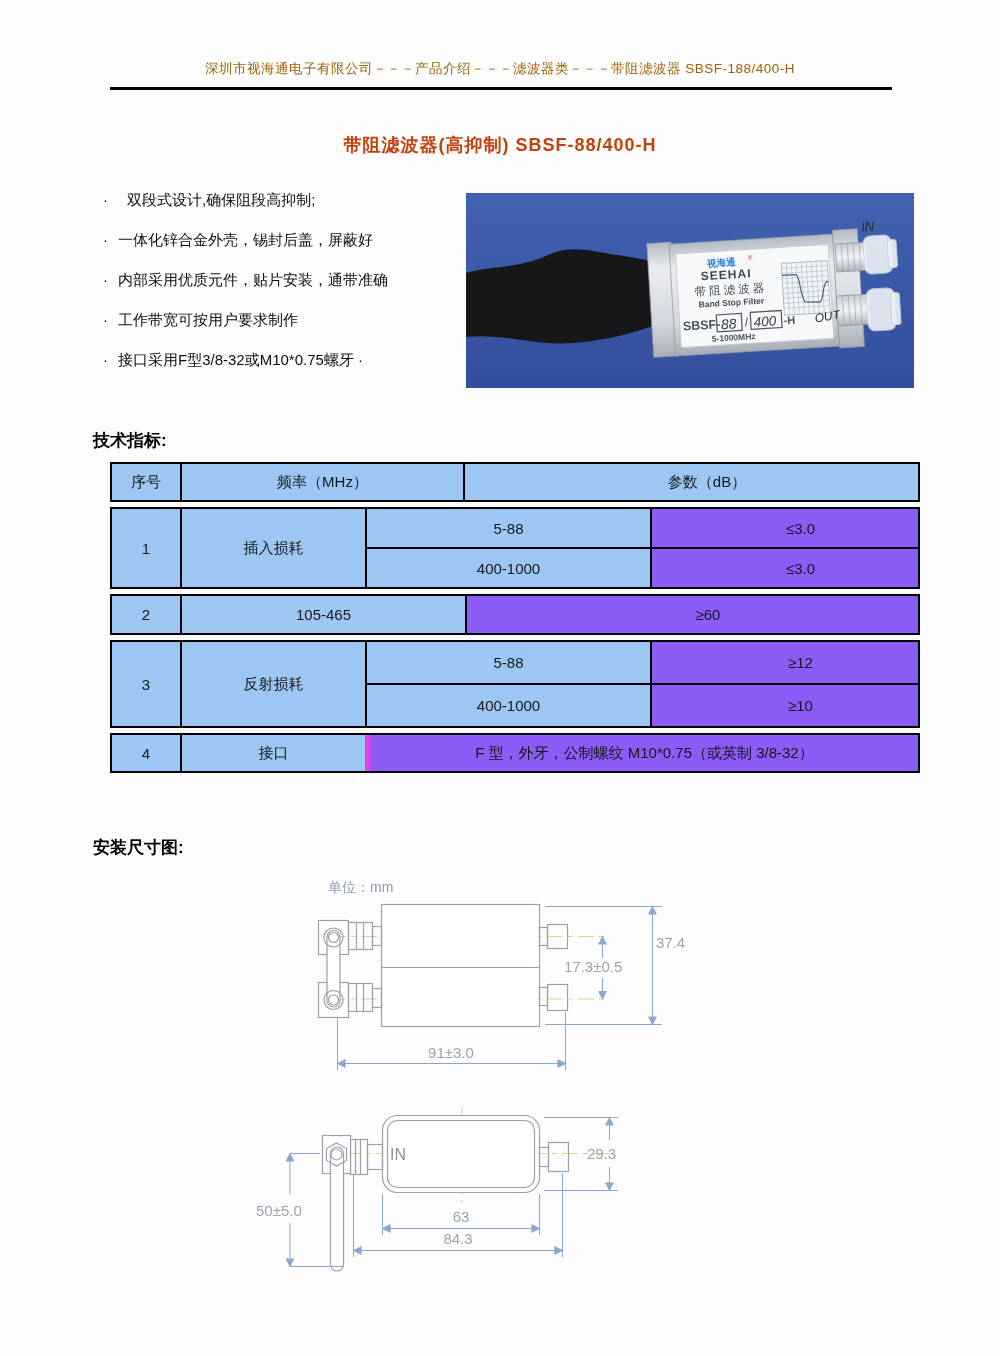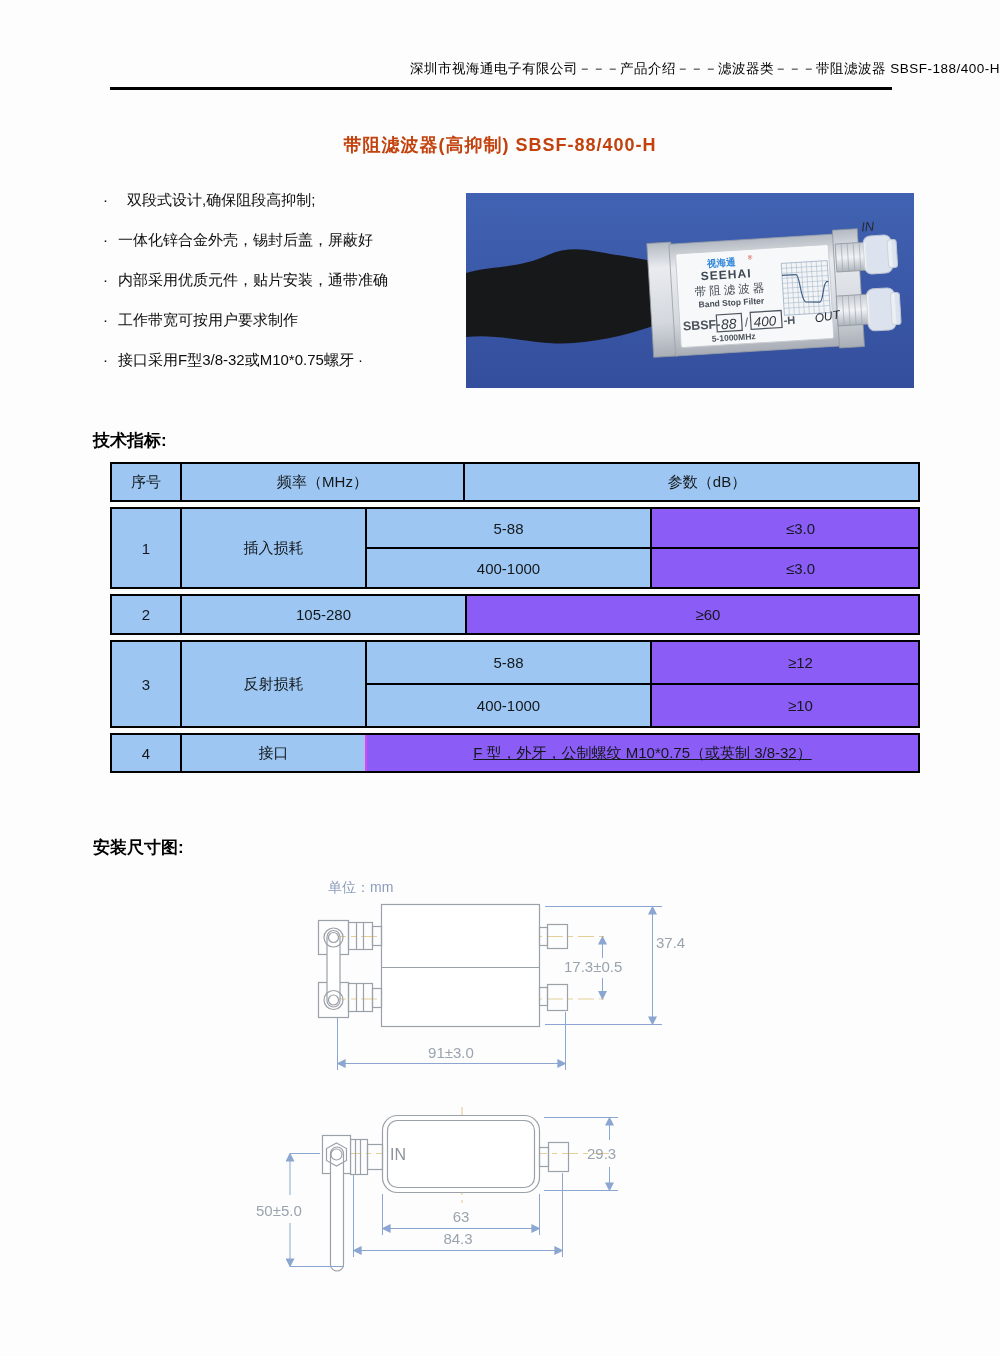--- a/index.html
+++ b/index.html
@@ -2,21 +2,21 @@
 <html><head>
 <meta charset="utf-8">
 <style>
   html,body { margin:0; padding:0; background:#ffffff; }
   .page {
     position:relative; width:1000px; height:1356px; overflow:hidden;
     background:#fdfdfd; font-family:"Liberation Sans", sans-serif; color:#111;
   }
   .doc-header {
     position:absolute; top:60px; left:0; width:100%;
-    text-align:right; font-size:13.5px; letter-spacing:0.5px; color:#000000;
+    text-align:center; font-size:13.5px; letter-spacing:0.5px; color:#a16207;
   }
   .header-rule { position:absolute; top:87px; left:110px; width:782px; height:3px; background:#000; }
   .doc-title {
     position:absolute; top:133px; left:0; width:100%; text-align:center;
     font-size:18px; font-weight:bold; letter-spacing:1px; color:#c2410c;
   }
   .features { position:absolute; top:190px; left:103px; width:372px; }
   .feature { display:flex; font-size:15px; line-height:19px; margin-bottom:21px; color:#0d0d0d; }
   .feature .bullet { width:15px; flex:0 0 15px; }
   .feature.first .txt { padding-left:9px; }
@@ -179,21 +179,21 @@
           <div class="c c3">400-1000</div>
           <div class="c c4 white">≤3.0</div>
         </div>
       </div>
     </div>
 
     <div class="t-group g-single">
       <div class="c c1">2</div>
       <div class="subcol">
         <div class="subrow">
-          <div class="c c3">105-280</div>
+          <div class="c c3">105-465</div>
           <div class="c c4 white">≥60</div>
         </div>
       </div>
     </div>
 
     <div class="t-group g3row">
       <div class="c c1">3</div>
       <div class="c c2">反射损耗</div>
       <div class="subcol">
         <div class="subrow">
@@ -203,21 +203,21 @@
         <div class="subrow divided">
           <div class="c c3">400-1000</div>
           <div class="c c4 white">≥10</div>
         </div>
       </div>
     </div>
 
     <div class="t-group g4row">
       <div class="c c1">4</div>
       <div class="c c2">接口</div>
-      <div class="c merged white" style="border-left:2px solid #d946ef;text-decoration:underline;">F 型，外牙，公制螺纹 M10*0.75（或英制 3/8-32）</div>
+      <div class="c merged white" style="border-left:6px solid #d946ef;">F 型，外牙，公制螺纹 M10*0.75（或英制 3/8-32）</div>
     </div>
   </div>
 
   <div class="sec-heading" id="dims-heading">安装尺寸图:</div>
 
   <svg class="dim-top" viewBox="0 0 400 212">
     <defs>
       <marker id="ar-t" viewBox="0 0 10 10" refX="9" refY="5" markerWidth="9" markerHeight="9" orient="auto-start-reverse">
         <path d="M0,0L10,5L0,10z" fill="#8ba6d0"></path>
       </marker>

